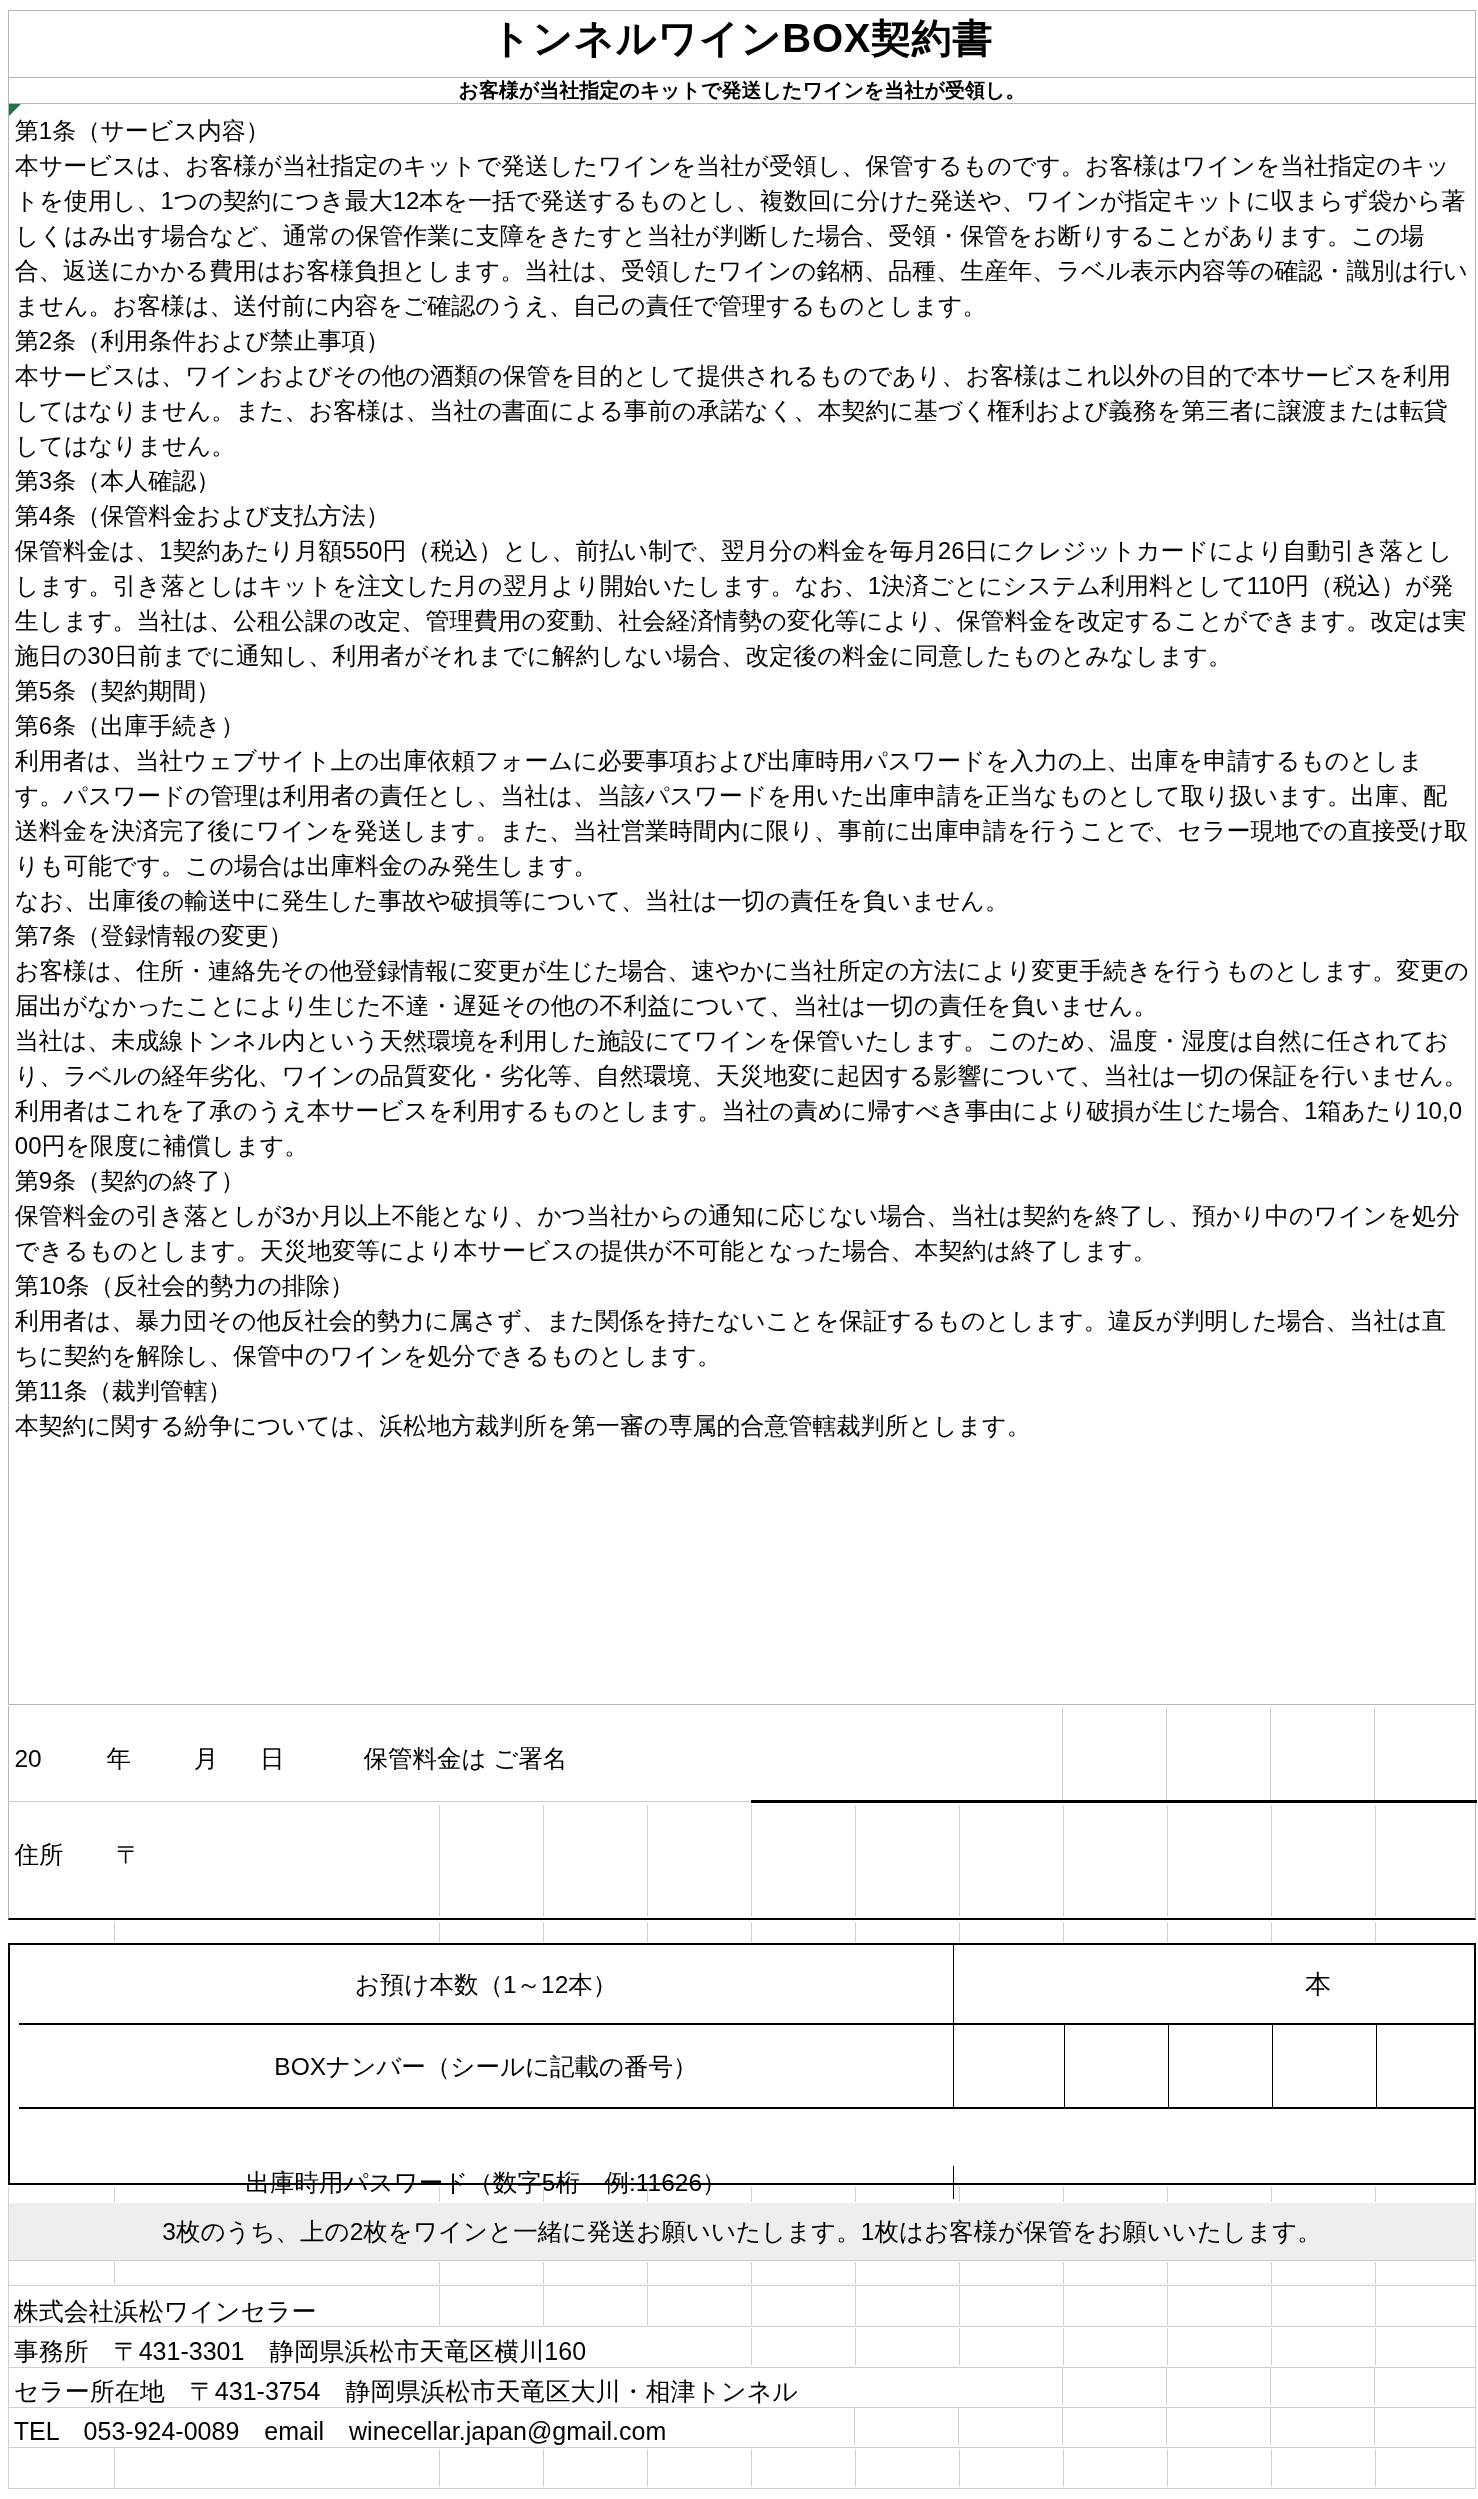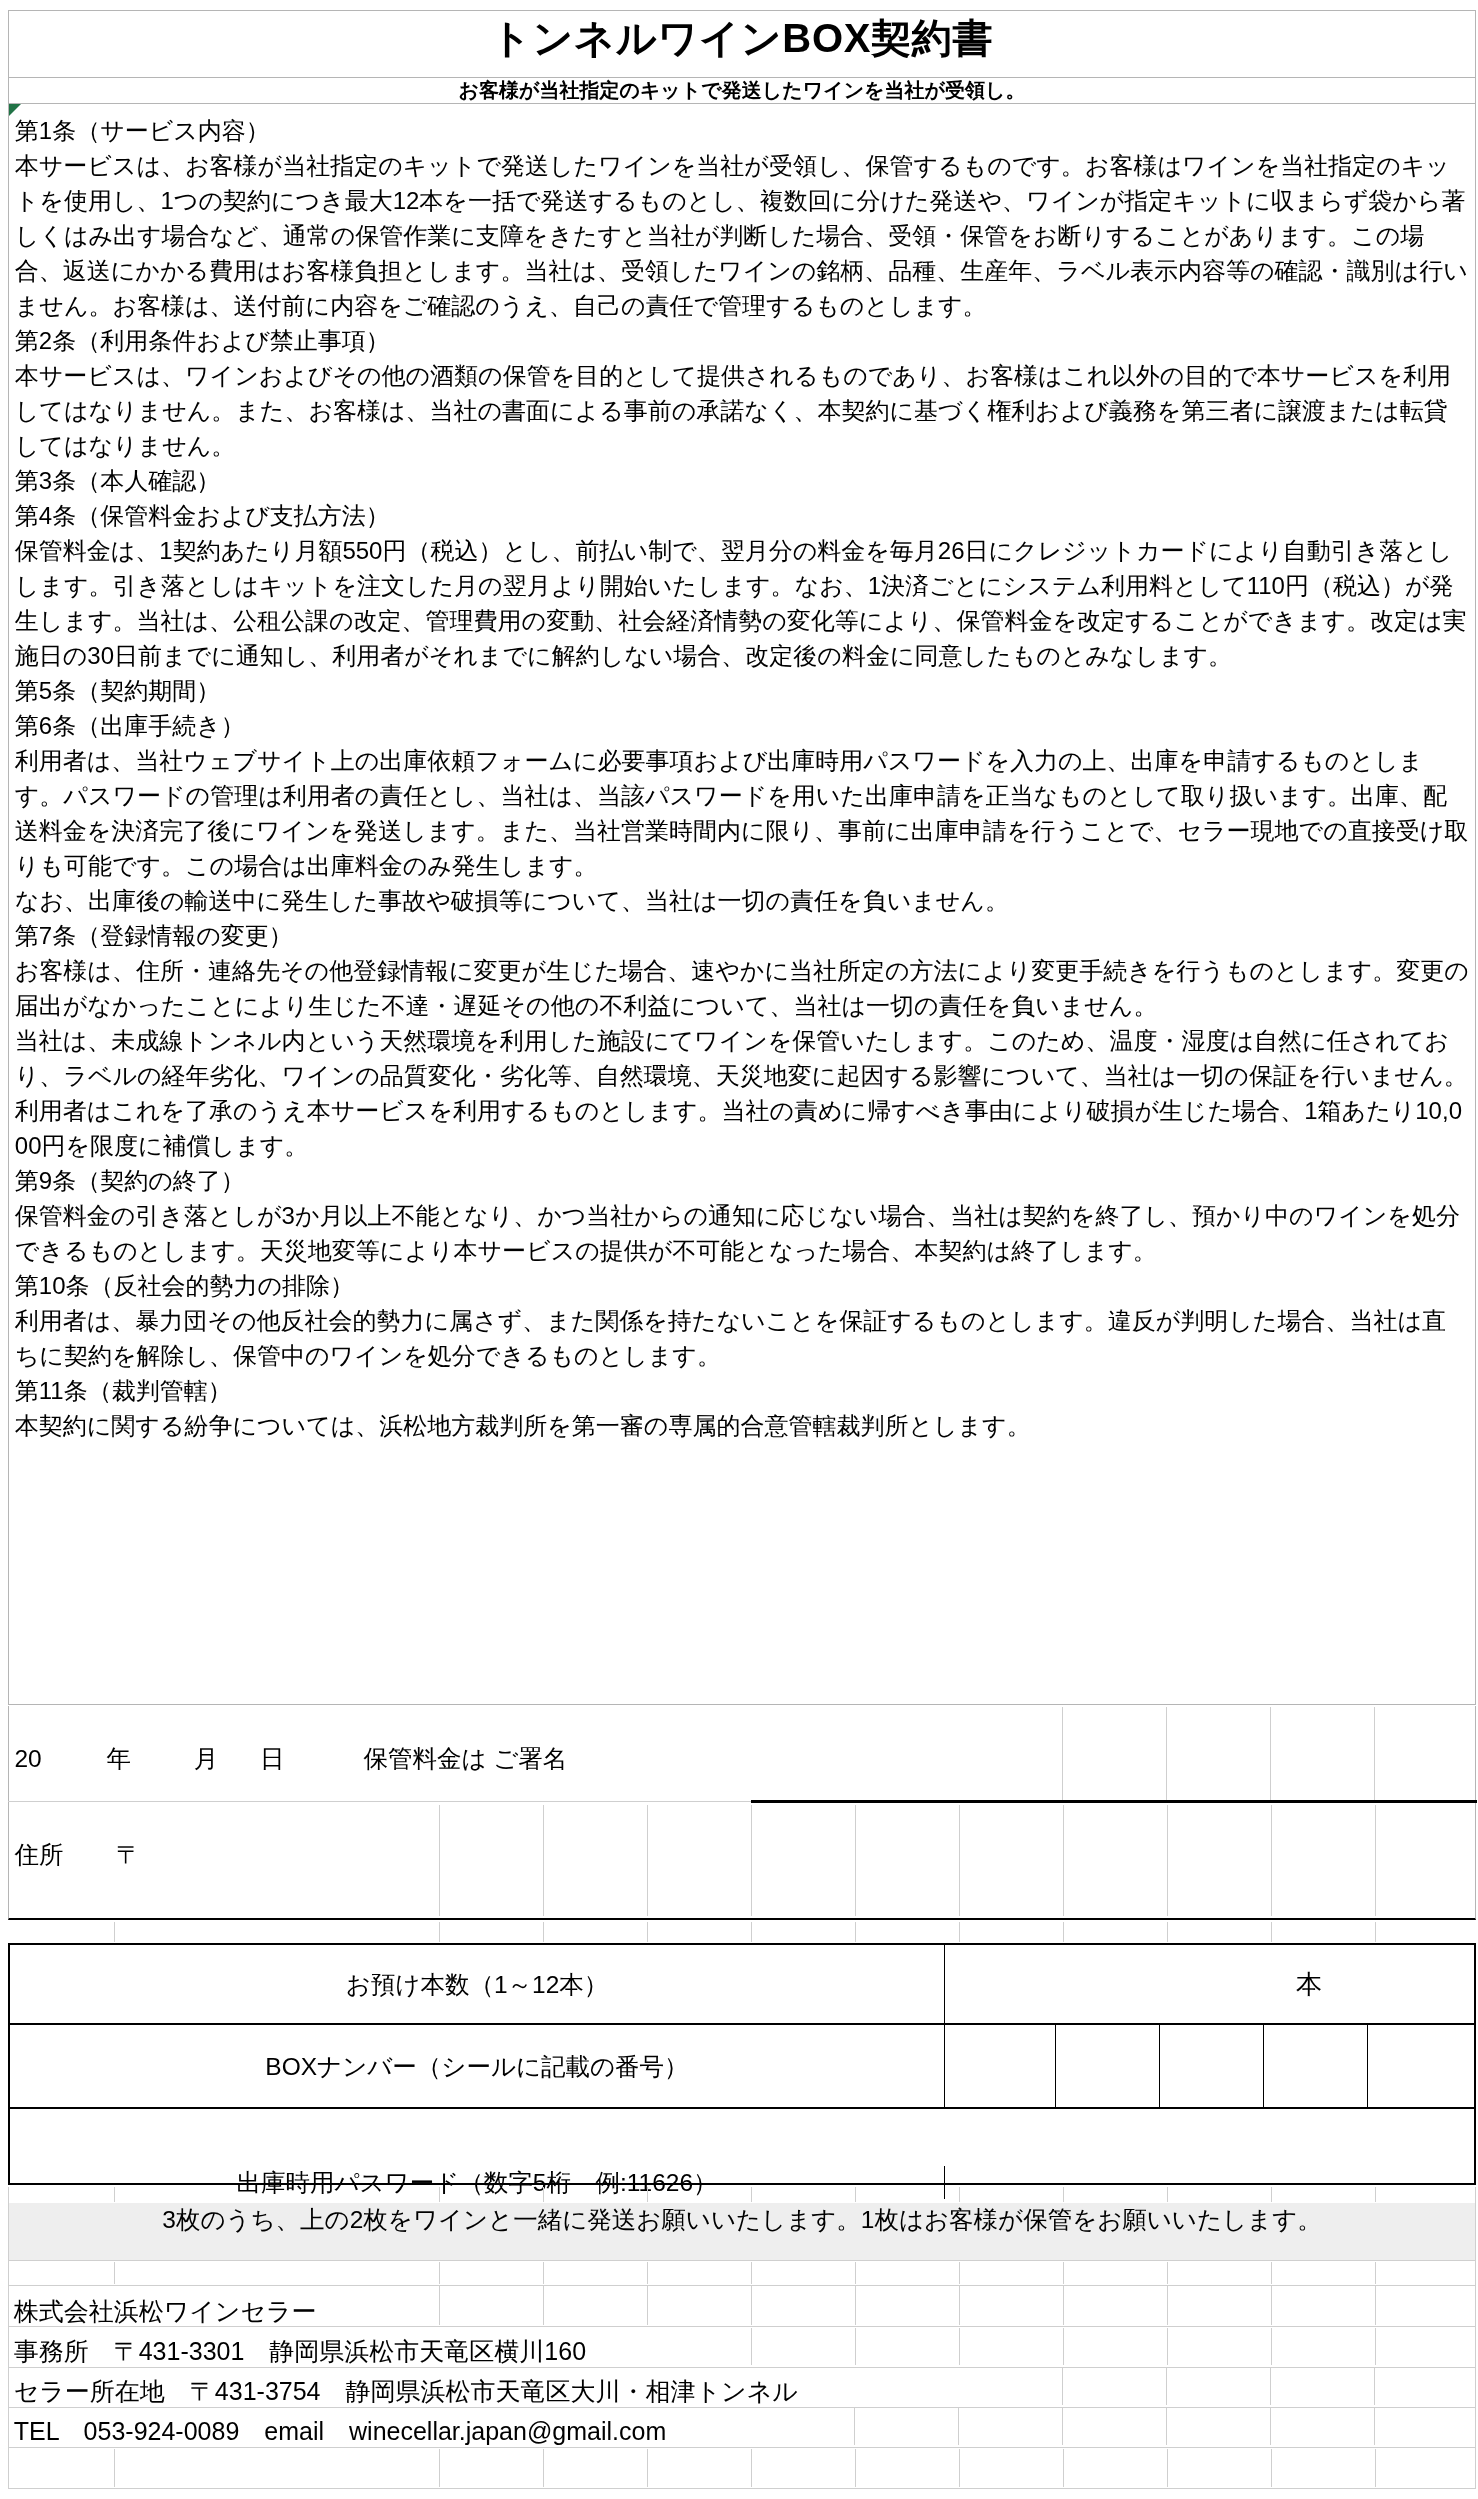--- a/index.html
+++ b/index.html
@@ -28,33 +28,33 @@
   
   #sig-box{position:absolute;left:8px;top:1706px;width:1468px;height:214px;
            border-left:1.4px solid #b5b5b5;border-right:1.4px solid #b5b5b5;
            border-bottom:2.9px solid #000;box-sizing:border-box;}
   #sig-line-text{position:absolute;left:14.4px;top:1742px;font-size:24.5px;white-space:nowrap;}
   #sig-line-text span{display:inline-block;}
   #addr-text{position:absolute;left:14.4px;top:1838px;font-size:24.5px;}
   
   #form-table{position:absolute;left:8px;top:1943px;width:1468px;height:242px;
               border:2.2px solid #000;box-sizing:border-box;background:#fff;}
-  .trow{display:flex;box-sizing:border-box;}
+  .trow{display:flex;box-sizing:border-box;margin-left:9px;}
   #trow-1{height:78px;}
   #trow-2{height:84px;border-top:2.2px solid #000;}
   #trow-3{height:92px;border-top:2.2px solid #000;align-items:flex-end;}
   .tlabel{width:935px;border-right:1.4px solid #000;display:flex;align-items:center;
           justify-content:center;font-size:24.5px;box-sizing:border-box;}
   .tright{flex:1;position:relative;display:flex;}
   .dcell{box-sizing:border-box;height:100%;}
   .dcell + .dcell{border-left:1.4px solid #000;}
   #unit-bottles{position:absolute;left:351px;top:50%;transform:translateY(-50%);font-size:26px;}
   
   #note-band{position:absolute;left:8px;top:2203px;width:1468px;height:57px;background:#eeeeee;
-             display:flex;justify-content:center;font-size:24.5px;}
+             display:flex;align-items:center;justify-content:center;font-size:24.5px;}
   
   .co-line{position:absolute;left:13.7px;font-size:25px;white-space:nowrap;}
 </style>
 </head>
 <body>
 
 <div id="page">
 
   <div id="header-box">
     <div id="title-row">

